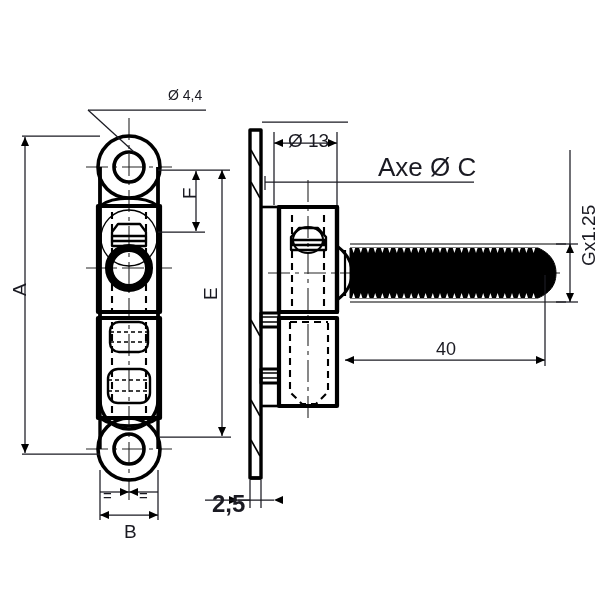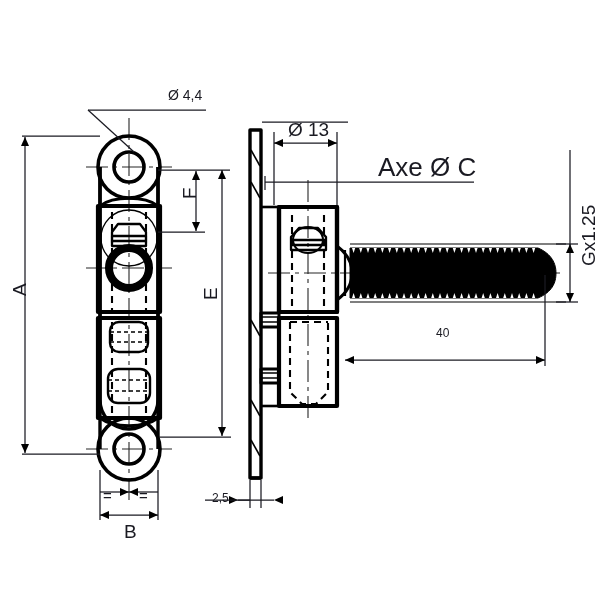--- a/index.html
+++ b/index.html
@@ -272,29 +272,29 @@
 
       <line x1="238" y1="500" x2="274" y2="500" marker-start="url(#arrHead)" marker-end="url(#arrTail)"></line>
       <line x1="205" y1="500" x2="250" y2="500"></line>
       <line x1="250" y1="480" x2="250" y2="508"></line>
       <line x1="261" y1="480" x2="261" y2="508"></line>
     </g>
   </svg>
 
   <div class="lbl" style="left:168px; top:88px; font-size:14px;">Ø 4,4</div>
 
-  <div class="lbl" style="left:288px; top:120px; font-size:19px;">Ø 13</div>
+  <div class="lbl" style="left:288px; top:131px; font-size:19px;">Ø 13</div>
 
   <div class="lbl" style="left:378px; top:154px; font-size:26px;">Axe Ø C</div>
 
   <div class="lbl rot" style="left:579px; top:266px; font-size:19px;">Gx1.25</div>
 
-  <div class="lbl" style="left:436px; top:327px; font-size:12px;">40</div>
-
-  <div class="lbl" style="left:212px; top:492px; font-size:12px;">2,5</div>
+  <div class="lbl" style="left:436px; top:340px; font-size:18px;">40</div>
+
+  <div class="lbl" style="left:212px; top:492px; font-size:24px;font-weight:bold;">2,5</div>
 
   <div class="lbl rot" style="left:10px; top:296px; font-size:19px;">A</div>
 
   <div class="lbl rot" style="left:201px; top:300px; font-size:19px;">E</div>
 
   <div class="lbl rot" style="left:180px; top:199px; font-size:19px;">F</div>
 
   <div class="lbl" style="left:124px; top:522px; font-size:19px;">B</div>
 
   <div class="lbl" style="left:103px; top:488px; font-size:15px;">=</div>

